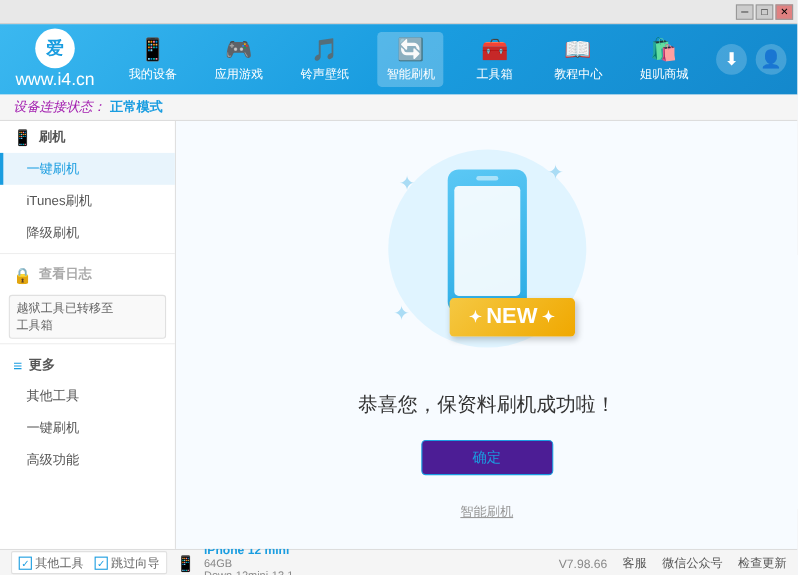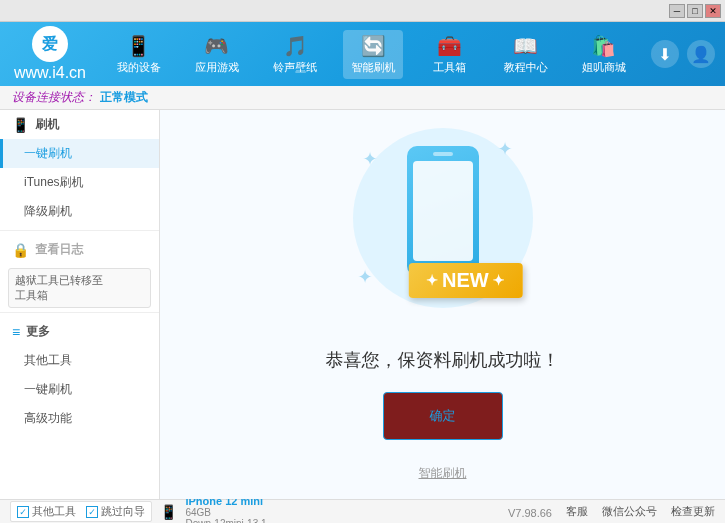--- a/index.html
+++ b/index.html
@@ -273,23 +273,23 @@
       color: #fff;
     }
 
     .success-text {
       font-size: 18px;
       color: #333;
       margin-bottom: 20px;
     }
     .confirm-btn {
       width: 120px;
-      height: 48px;
+      height: 32px;
       border: 1px solid #1a9de0;
-      background: #7f1d1d;
+      background: #4c1d95;
       color: #1a9de0;
       border-radius: 4px;
       cursor: pointer;
       font-size: 13px;
       display: flex;
       align-items: center;
       justify-content: center;
       margin-bottom: 25px;
     }
     .secondary-link {

